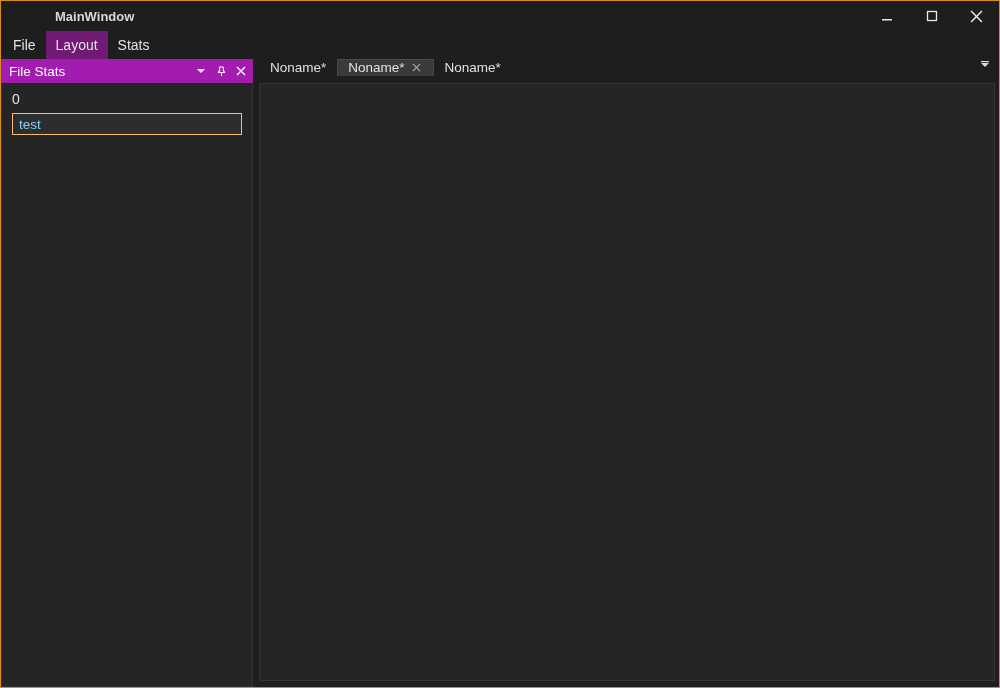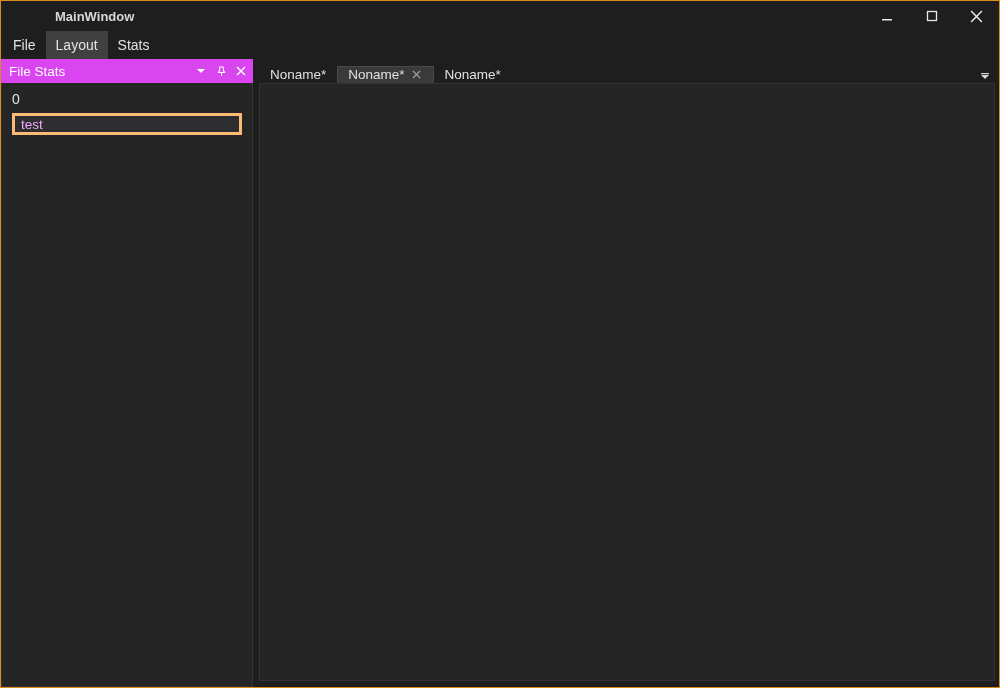--- a/index.html
+++ b/index.html
@@ -55,39 +55,39 @@
     }
     .menuitem {
       padding: 0 10px;
       display: flex;
       align-items: center;
       font-size: 14px;
       color: #e2e2e2;
       cursor: pointer;
     }
     .menuitem.hover {
-      background: #404040;
+      background: #701a75;
     }
 
     
     .main {
       display: flex;
       height: calc(100% - 30px - 28px);
     }
 
     
     .side-panel {
       width: 252px;
       display: flex;
       flex-direction: column;
       background: #252526;
     }
     .panel-header {
       height: 24px;
-      background: #d946ef;
+      background: #a21caf;
       display: flex;
       align-items: center;
       padding: 0 4px 0 8px;
       color: #ffffff;
       font-size: 13.5px;
       gap: 32px;
     }
     .panel-header-title {
       flex: 1;
       white-space: nowrap;
@@ -121,41 +121,41 @@
       padding: 2px 4px;
     }
     .input-wrap {
       margin-top: 4px;
       padding: 0 4px;
     }
     .text-input {
       width: 100%;
       height: 22px;
       background: #2d2d30;
-      border: 3px solid #fdba74;
-      color: #f0abfc;
+      border: 1px solid #fdba74;
+      color: #7dd3fc;
       padding: 2px 6px;
       font-size: 13.5px;
       outline: none;
       font-family: inherit;
     }
 
     
     .editor-area {
       flex: 1;
       display: flex;
       flex-direction: column;
       background: #1e1e1e;
       padding-left: 6px;
       padding-right: 4px;
     }
     .tab-strip {
       height: 24px;
       display: flex;
-      align-items: flex-end;
+      align-items: flex-start;
       background: #1e1e1e;
     }
     .tab {
       padding: 0 10px;
       display: flex;
       align-items: center;
       gap: 6px;
       font-size: 13.5px;
       color: #e0e0e0;
       cursor: pointer;

